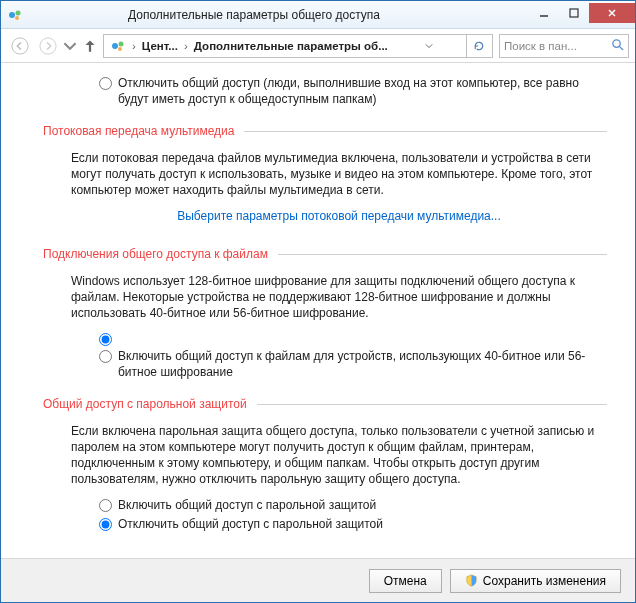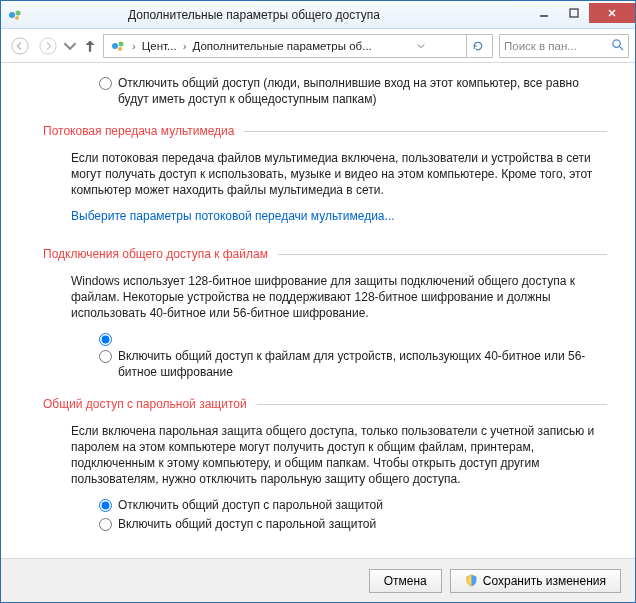--- a/index.html
+++ b/index.html
@@ -72,21 +72,21 @@
     height: 24px;
     border: 1px solid #c0c0c0;
     display: flex;
     align-items: center;
     padding: 0 2px;
     font-size: 11.5px;
     color: #222;
     overflow: hidden;
   }
   .bc-icon { width: 16px; height: 16px; margin: 0 4px; display:flex; align-items:center; justify-content:center; }
-  .bc-seg { padding: 0 4px; white-space: nowrap; }
+  .bc-seg { padding: 0 4px; white-space: nowrap; font-weight: bold; }
   .bc-chev { color: #666; padding: 0 2px; }
   .bc-refresh { border-left: 1px solid #c0c0c0; width: 24px; height:100%; display:flex; align-items:center; justify-content:center; margin-left:auto; }
   .bc-dd { width: 18px; display:flex; align-items:center; justify-content:center; color:#666; }
   .searchbox {
     width: 130px; height: 24px;
     border: 1px solid #c0c0c0;
     margin-left: 4px;
     display: flex; align-items: center;
     padding: 0 4px;
     color: #888;
@@ -119,21 +119,21 @@
     display: flex;
     align-items: center;
     margin: 16px 0 10px 0;
   }
   .section-head .stxt { color: #ef4444; white-space: nowrap; }
   .section-head .sline { flex:1; height:1px; background:#d0d0d0; margin-left:10px; }
   .para {
     padding-left: 28px;
     margin: 8px 0 10px 0;
   }
-  .link { color: #0066cc; padding-left: 28px; margin-bottom: 22px; cursor: pointer; }
+  .link { color: #0066cc; padding-left: 28px; margin-bottom: 22px; cursor: pointer; text-align: center; }
 
   .footer {
     height: 44px;
     background: #f0f0f0;
     border-top: 1px solid #d8d8d8;
     display: flex;
     align-items: center;
     justify-content: flex-end;
     padding: 0 14px;
     gap: 8px;
@@ -269,26 +269,26 @@
       <input type="radio" name="enc" style="">
       <label>Включить общий доступ к файлам для устройств, использующих 40-битное или 56-битное шифрование</label>
     </div>
 
     <div class="section-head">
       <span class="stxt">Общий доступ с парольной защитой</span>
       <span class="sline"></span>
     </div>
     <div class="para">Если включена парольная защита общего доступа, только пользователи с учетной записью и паролем на этом компьютере могут получить доступ к общим файлам, принтерам, подключенным к этому компьютеру, и общим папкам. Чтобы открыть доступ другим пользователям, нужно отключить парольную защиту общего доступа.</div>
     <div class="radio-row">
+      <input type="radio" name="pw" style="">
+      <label>Включить общий доступ с парольной защитой</label>
+    </div>
+    <div class="radio-row">
       <input type="radio" name="pw" checked="" style="">
       <label>Отключить общий доступ с парольной защитой</label>
-    </div>
-    <div class="radio-row">
-      <input type="radio" name="pw" style="">
-      <label>Включить общий доступ с парольной защитой</label>
     </div>
 
   </div>
 
   <div class="footer">
     <button class="btn">
       <span>Отмена</span>
     </button>
     <button class="btn">
       <svg class="shield" viewBox="0 0 14 14">

